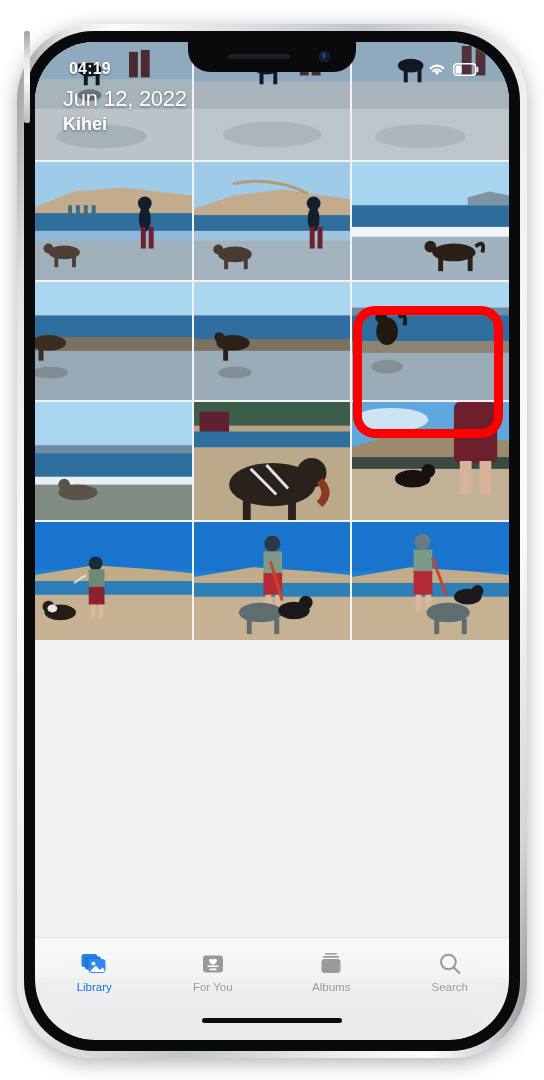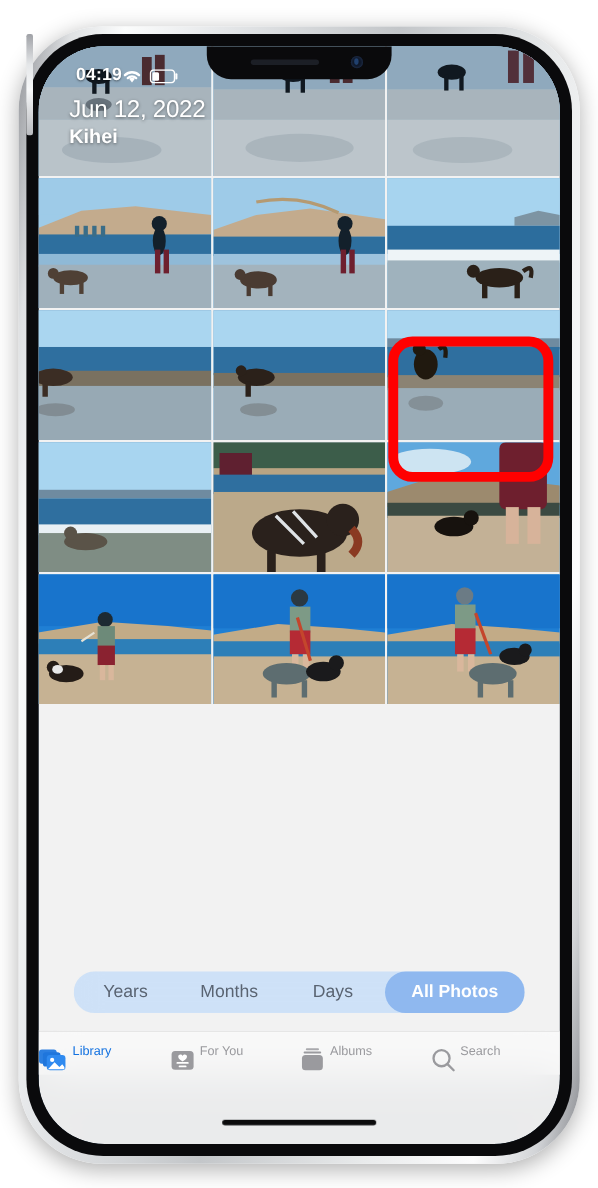--- a/index.html
+++ b/index.html
@@ -65,21 +65,21 @@
   .photo{ position:relative; overflow:hidden; background:#7fb3d8; }
   .photo svg{ display:block; width:100%; height:100%; }
 
   
   #header{
     position:absolute; left:0; top:0; width:474px; height:104px; z-index:30;
     pointer-events:none;
   }
   #status-bar{
     position:absolute; left:0; top:0; width:474px; height:44px;
-    display:flex; align-items:center; 
+    display:flex; align-items:center; justify-content:space-between;
     padding:10px 30px 0 34px;
   }
   #status-time{ color:#fff; font-size:16px; font-weight:bold; letter-spacing:.2px;
      text-shadow:0 1px 2px rgba(0,0,0,.5); }
   #status-right{ display:flex; align-items:center; gap:7px; }
   #wifi-icon svg, #battery-icon svg{ display:block; }
 
   #header-titles{ position:absolute; left:28px; top:44px; }
   #date-title{ color:#fff; font-size:22px; font-weight:normal; letter-spacing:-.3px;
      text-shadow:0 1px 3px rgba(0,0,0,.45); line-height:1.15; }
@@ -132,21 +132,21 @@
 
   
   #tab-bar{
     position:absolute; left:0; bottom:0; width:474px; height:103px; z-index:33;
     background:rgba(249,249,249,.94);
     backdrop-filter:blur(18px);
     display:flex; align-items:flex-start; padding-top:12px;
     border-top:.5px solid rgba(0,0,0,.10);
   }
   .tab-item{
-    flex:1; display:flex; gap:4px;
+    flex:1; display:flex; flex-direction:column; align-items:center; gap:4px;
     cursor:pointer;
   }
   .tab-icon{ height:27px; display:flex; align-items:center; justify-content:center; }
   .tab-label{ font-size:11.5px; color:#9a9a9e; font-family:"Liberation Sans", sans-serif; }
   .tab-item.active .tab-label{ color:#1271e0; }
 
   #home-indicator{
     position:absolute; left:50%; transform:translateX(-50%); bottom:17px;
     width:140px; height:5px; border-radius:3px; background:#0b0b0c; z-index:34;
   }
@@ -480,26 +480,20 @@
           </div>
         </div>
 
         <div id="header-titles">
           <div id="date-title">Jun 12, 2022</div>
           <div id="location-subtitle">Kihei</div>
         </div>
 
       </div>
 
-      <div id="segmented-control">
-        <div class="segment">Years</div>
-        <div class="segment">Months</div>
-        <div class="segment">Days</div>
-        <div class="segment active">All Photos</div>
-      </div>
 
       <div id="tab-bar">
 
         <div class="tab-item active">
           <span class="tab-icon">
             <svg width="27" height="24" viewBox="0 0 27 24">
               <rect x="0.5" y="2" width="16" height="13" rx="2.6" fill="#2c7fe0"></rect>
               <rect x="4" y="4.6" width="16" height="13" rx="2.6" fill="#1f76dc"></rect>
               <rect x="7.5" y="7" width="17" height="14" rx="3" fill="#2f8af0"></rect>
               <circle cx="12.4" cy="11.6" r="1.9" fill="#ffffff"></circle>

